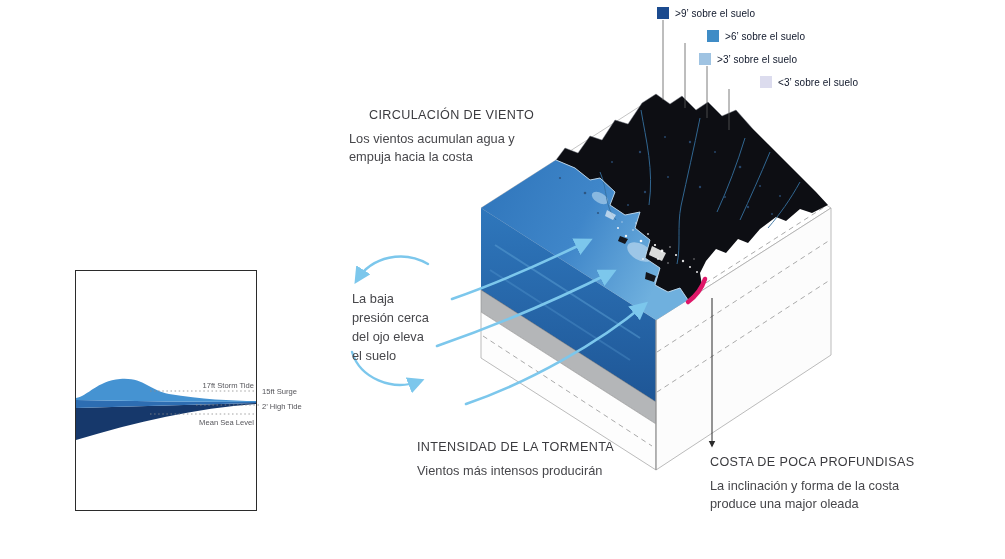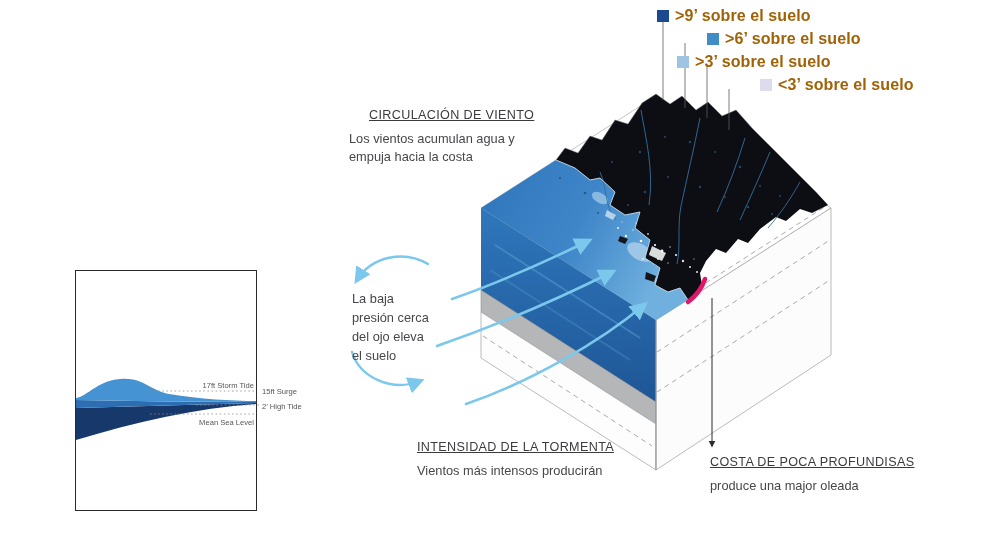--- a/index.html
+++ b/index.html
@@ -1,23 +1,23 @@
 <!DOCTYPE html>
 <html><head>
 <meta charset="utf-8">
 <style>
   html,body{margin:0;padding:0;background:#ffffff;}
   .canvas{position:relative;width:1005px;height:559px;background:#ffffff;
           font-family:"Liberation Sans",sans-serif;overflow:hidden;}
   .scene{position:absolute;left:0;top:0;}
   .legend-item{position:absolute;display:flex;align-items:center;gap:6px;}
   .swatch{width:12px;height:12px;display:inline-block;flex:0 0 auto;}
-  .legend-label{font-size:16px;color:#a16207;letter-spacing:.1px;white-space:nowrap;font-weight:bold;}
+  .legend-label{font-size:10px;color:#0f172a;letter-spacing:.1px;white-space:nowrap;}
   .anno{position:absolute;color:#47474b;font-size:12.8px;line-height:18.5px;white-space:nowrap;}
-  .anno-title{color:#3b3b3f;letter-spacing:.35px;margin-bottom:5px;font-size:12.6px;text-decoration:underline;}
+  .anno-title{color:#3b3b3f;letter-spacing:.35px;margin-bottom:5px;font-size:12.6px;}
   .indent{margin-left:20px;}
   .pressure{line-height:19px;}
   .inset-label{font-family:"Liberation Sans",sans-serif;font-size:7.6px;fill:#55555a;}
 </style>
 </head>
 <body>
 
 <div class="canvas">
 
   <svg class="scene" width="1005" height="559" viewBox="0 0 1005 559">
@@ -179,21 +179,21 @@
   </svg>
 
   <div class="legend-item" style="left:657px;top:7px;">
     <span class="swatch" style="background-color: rgb(27, 75, 143);"></span>
     <span class="legend-label">&gt;9’ sobre el suelo</span>
   </div>
   <div class="legend-item" style="left:679px;top:30px;margin-left:28px;">
     <span class="swatch" style="background-color: rgb(63, 140, 198);"></span>
     <span class="legend-label">&gt;6’ sobre el suelo</span>
   </div>
-  <div class="legend-item" style="left:677px;top:53px;">
+  <div class="legend-item" style="left:699px;top:53px;">
     <span class="swatch" style="background-color: rgb(159, 195, 226);"></span>
     <span class="legend-label">&gt;3’ sobre el suelo</span>
   </div>
   <div class="legend-item" style="left:723px;top:76px;padding-left:37px;">
     <span class="swatch" style="background-color: rgb(220, 220, 238);"></span>
     <span class="legend-label">&lt;3’ sobre el suelo</span>
   </div>
 
   <div class="anno" style="left:349px;top:106px;">
     <div class="anno-title indent">CIRCULACIÓN DE VIENTO</div>
@@ -208,16 +208,17 @@
     <div>el suelo</div>
   </div>
 
   <div class="anno" style="left:417px;top:438px;">
     <div class="anno-title">INTENSIDAD DE LA TORMENTA</div>
     <div>Vientos más intensos producirán</div>
   </div>
 
   <div class="anno" style="left:710px;top:453px;">
     <div class="anno-title">COSTA DE POCA PROFUNDISAS</div>
+    <div>La inclinación y forma de la costa</div>
     <div>produce una major oleada</div>
   </div>
 
 </div>
 
 </body></html>

